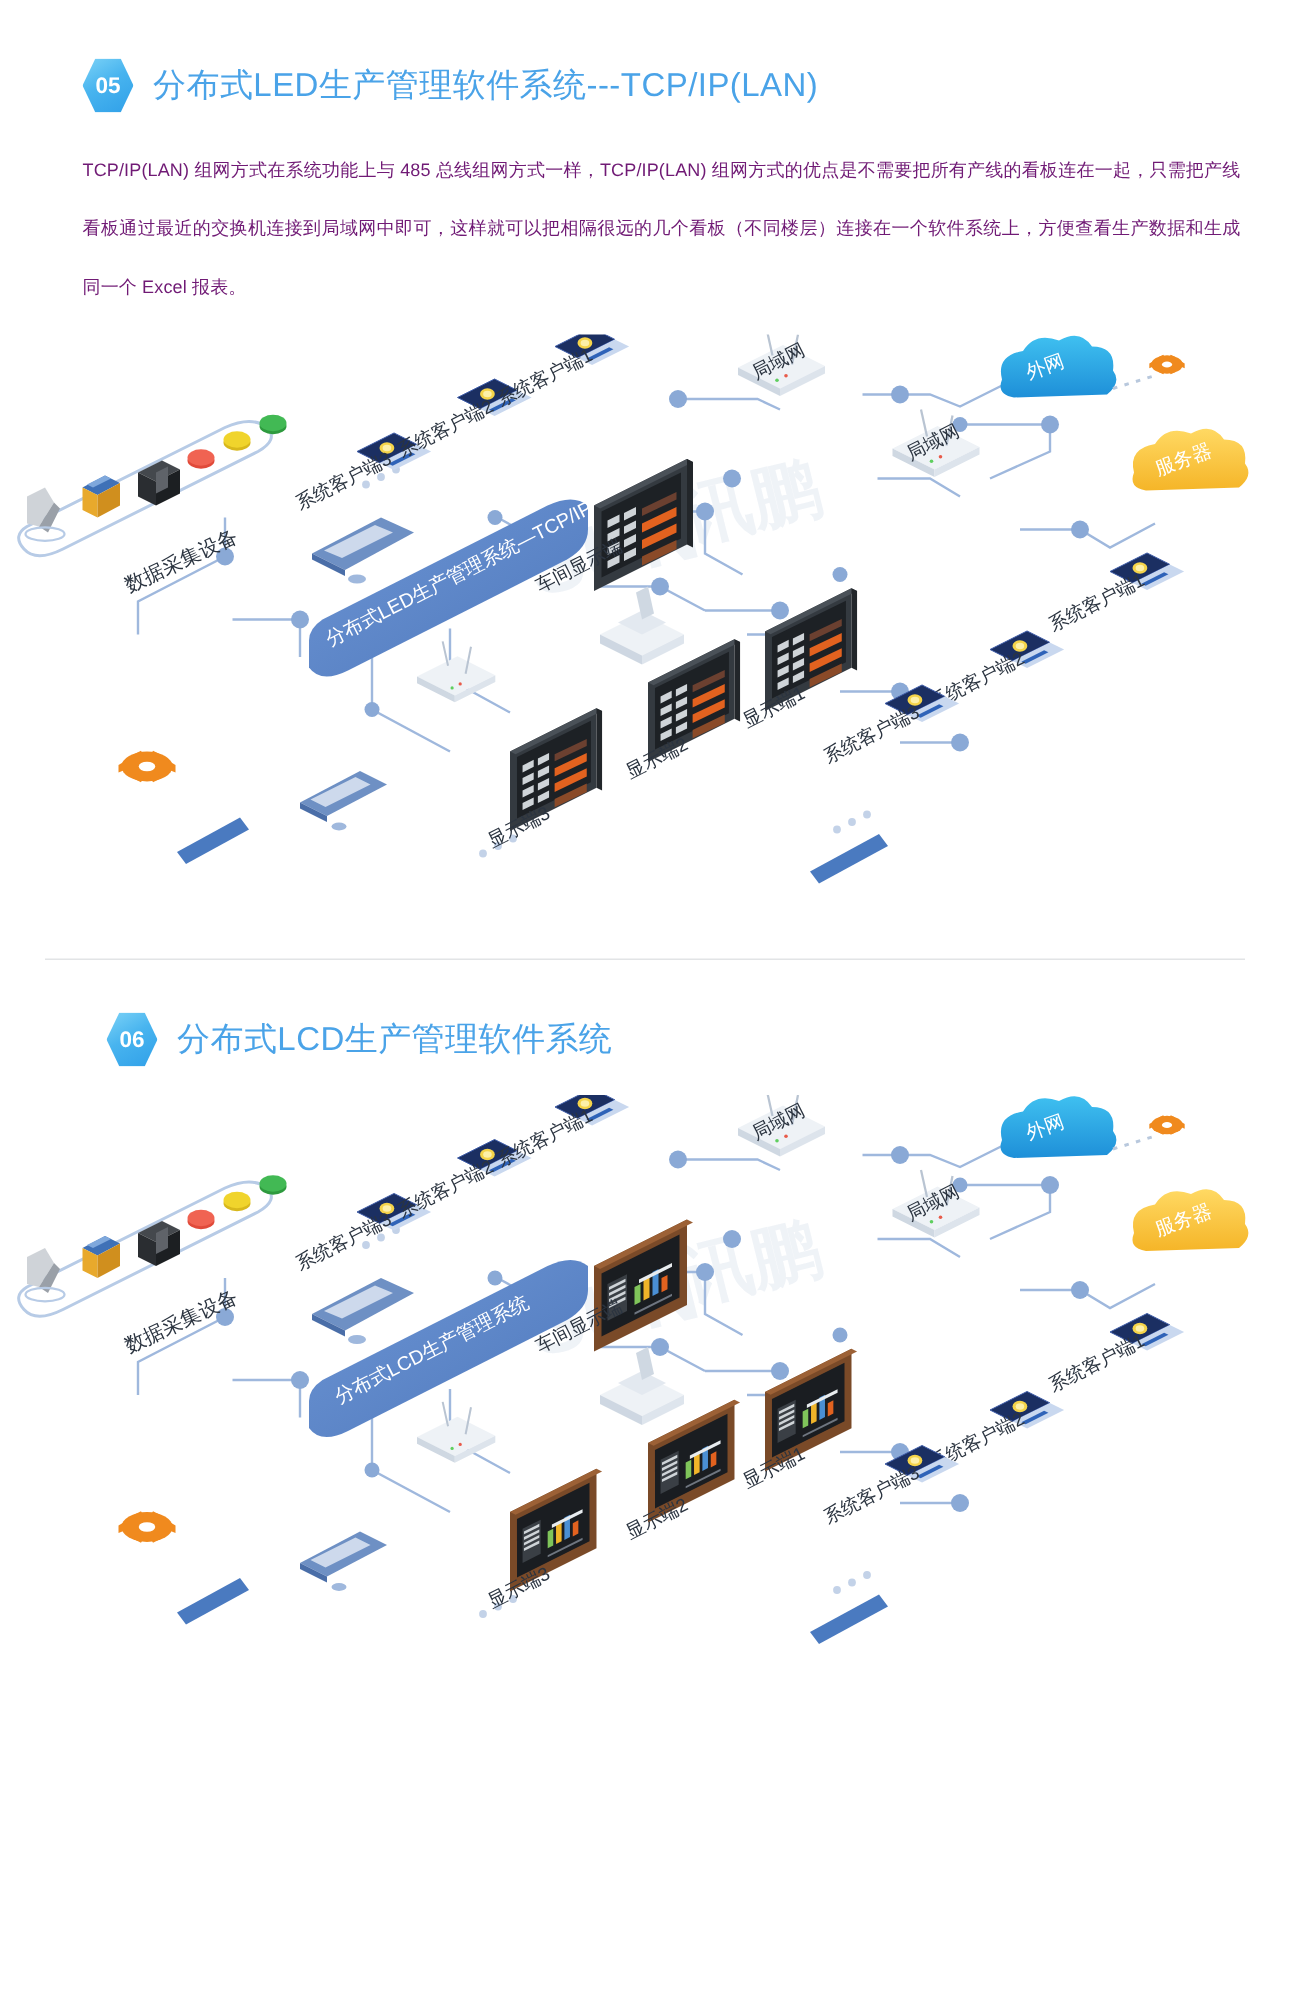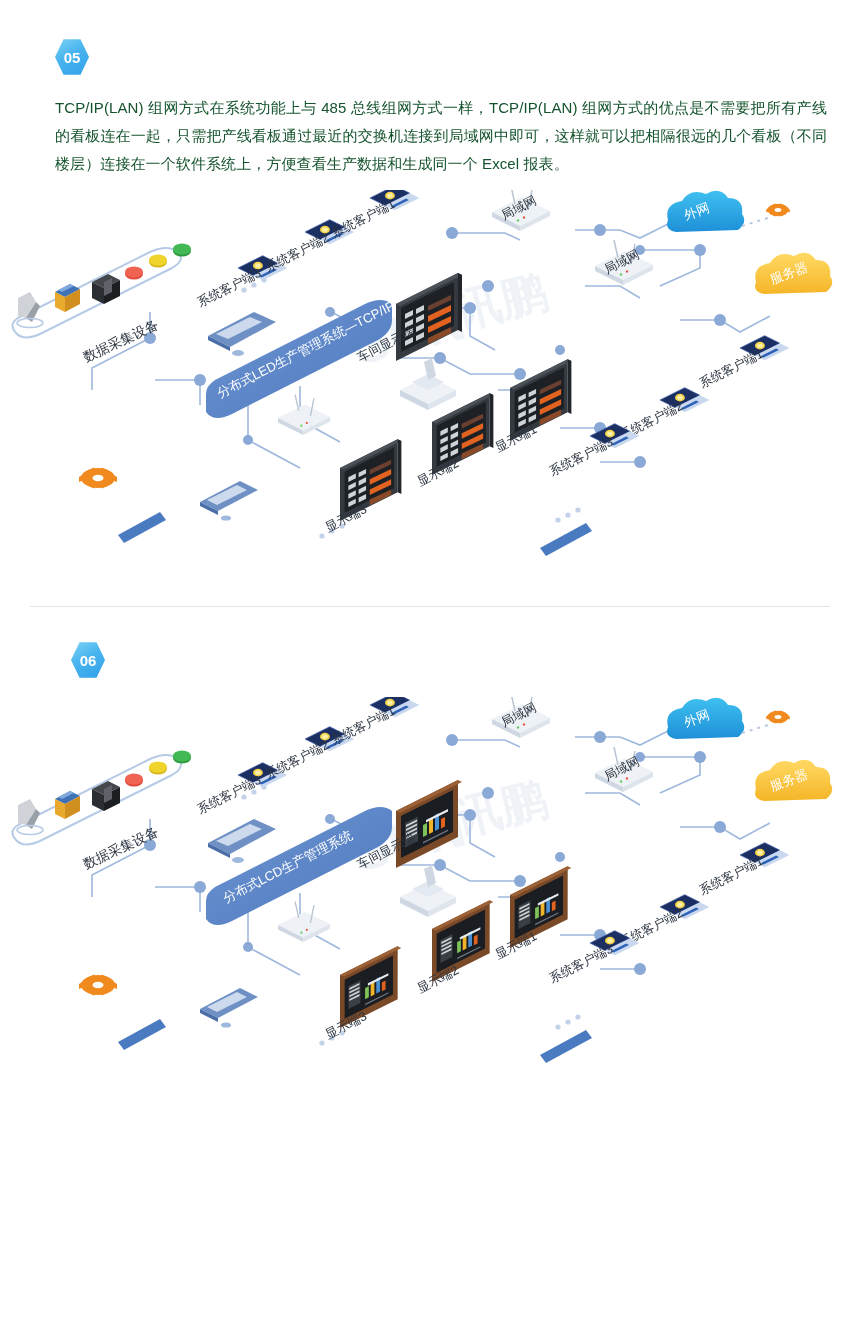--- a/index.html
+++ b/index.html
@@ -45,23 +45,23 @@
   .sec-title {
     margin-left: 13px;
     font-size: 22px;
     color: #4aa3e8;
     letter-spacing: 0.3px;
     white-space: nowrap;
   }
 
   .sec-body {
     margin: 14px 33px 0 55px;
-    font-size: 15px;
-    line-height: 28px;
-    color: #14532d;
+    font-size: 12px;
+    line-height: 39px;
+    color: #701a75;
     text-align: justify;
     letter-spacing: 0.1px;
   }
 
   .divider {
     height: 1px;
     background: #e2e4e6;
     margin: 0 30px;
   }
 
@@ -75,20 +75,21 @@
 
 <div class="page">
 
   <div class="section">
 
     <div class="sec-head" style="margin-top:34px;">
       <div class="hexbadge">
         <div class="hexshape"></div>
         <div class="hexnum">05</div>
       </div>
+      <div class="sec-title">分布式LED生产管理软件系统---TCP/IP(LAN)</div>
     </div>
 
     <div class="sec-body">TCP/IP(LAN) 组网方式在系统功能上与 485 总线组网方式一样，TCP/IP(LAN) 组网方式的优点是不需要把所有产线的看板连在一起，只需把产线看板通过最近的交换机连接到局域网中即可，这样就可以把相隔很远的几个看板（不同楼层）连接在一个软件系统上，方便查看生产数据和生成同一个 Excel 报表。</div>
 
     <div class="figure" style="margin-top:12px;">
       <svg width="860" height="400" viewBox="0 0 860 400" xmlns="http://www.w3.org/2000/svg">
         <defs>
           <linearGradient id="bannerG1" x1="0" y1="0" x2="1" y2="1">
             <stop offset="0%" stop-color="#6d95d4"></stop>
             <stop offset="100%" stop-color="#4f79bd"></stop>
@@ -395,20 +396,21 @@
 
   <div class="divider" style="margin-top:16px;"></div>
 
   <div class="section">
 
     <div class="sec-head" style="margin-top:30px;margin-left:16px;">
       <div class="hexbadge">
         <div class="hexshape"></div>
         <div class="hexnum">06</div>
       </div>
+      <div class="sec-title">分布式LCD生产管理软件系统</div>
     </div>
 
 
     <div class="figure" style="margin-top:14px;">
       <svg width="860" height="400" viewBox="0 0 860 400" xmlns="http://www.w3.org/2000/svg">
         <defs>
           <linearGradient id="bannerG2" x1="0" y1="0" x2="1" y2="1">
             <stop offset="0%" stop-color="#6d95d4"></stop>
             <stop offset="100%" stop-color="#4f79bd"></stop>
           </linearGradient>

